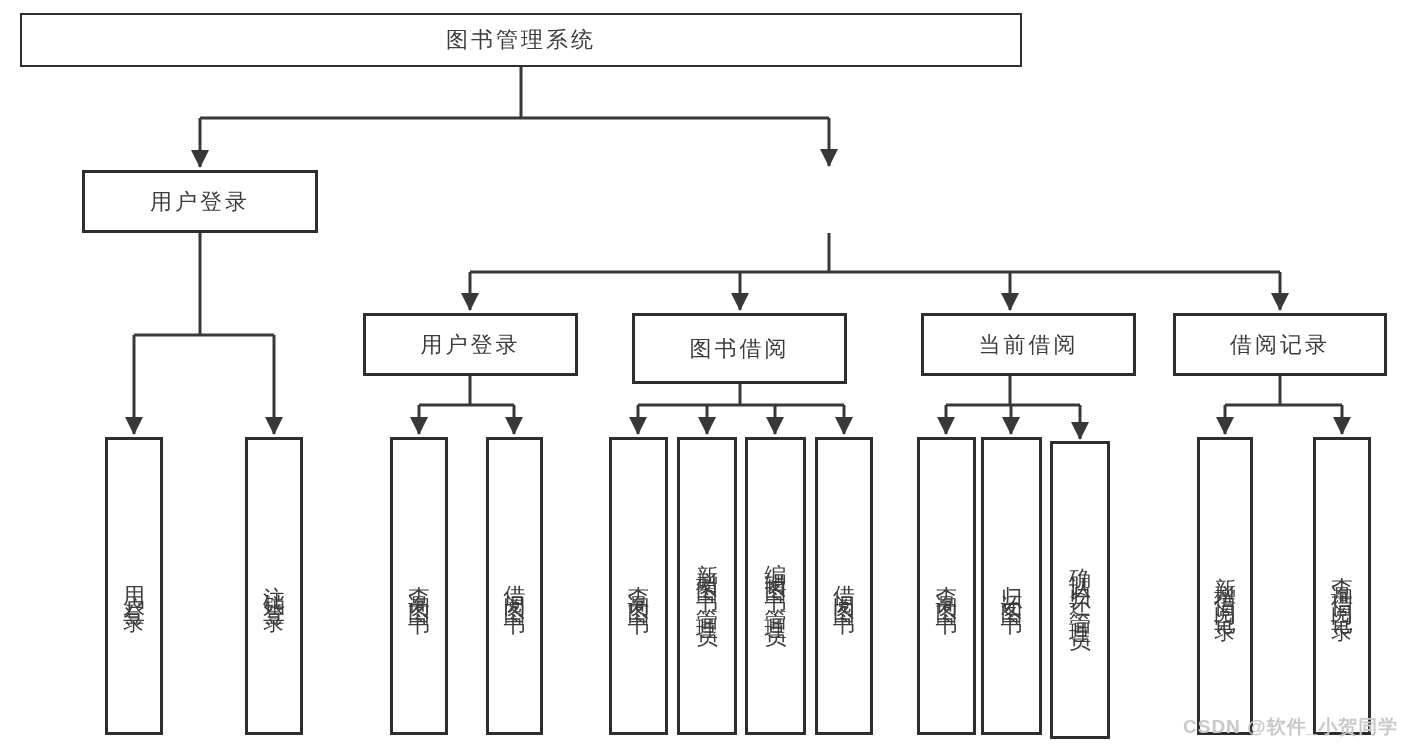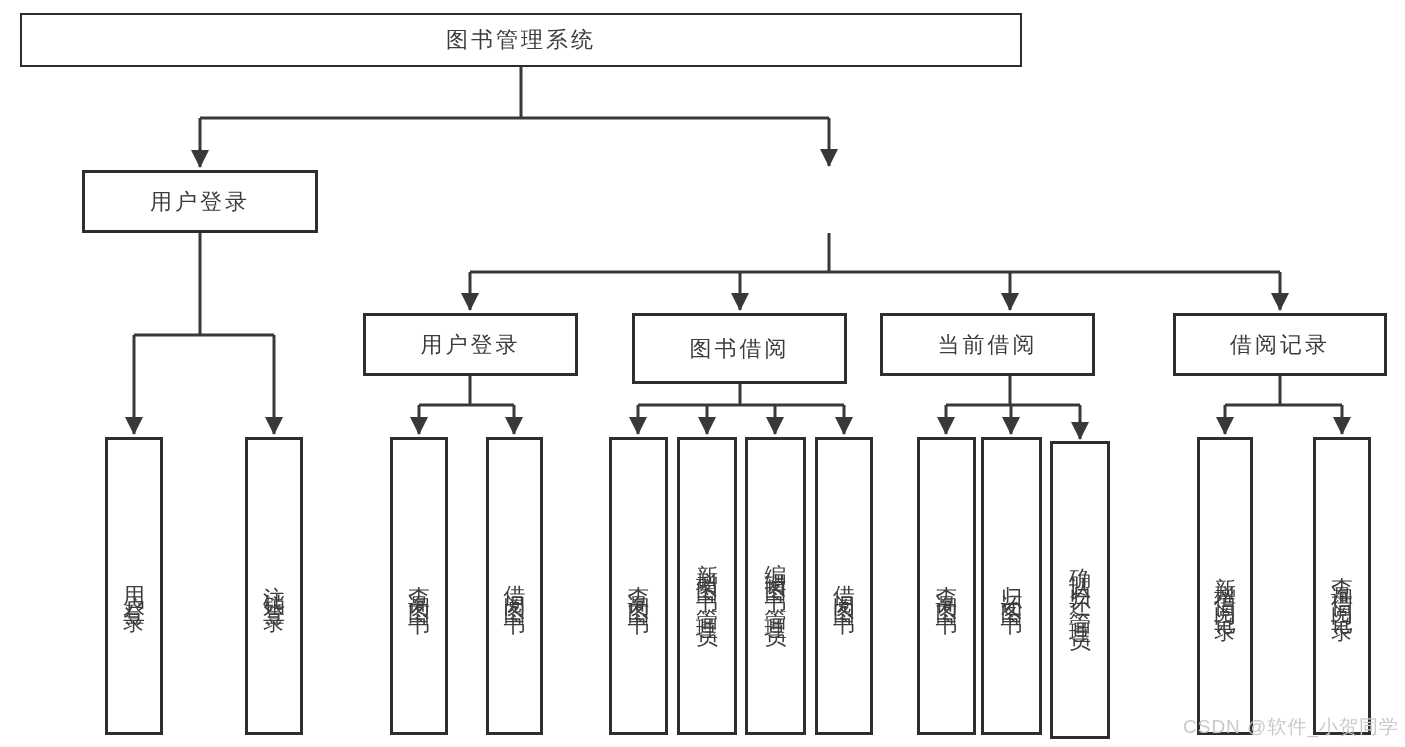--- a/index.html
+++ b/index.html
@@ -36,20 +36,21 @@
     letter-spacing:9px;
     line-height:1;
   }
   .watermark{
     position:absolute;
     left:1183px;top:714px;
     font-size:19px;
     color:#c9c9c9;
     letter-spacing:1px;
     white-space:nowrap;
+    font-weight:bold;
   }
 </style>
 </head>
 <body>
 
 <div class="stage">
 
   <svg class="wires" viewBox="0 0 1405 747" xmlns="http://www.w3.org/2000/svg">
     <defs>
       <marker id="arw" viewBox="0 0 10 10" refX="9.5" refY="5" markerWidth="8" markerHeight="6" orient="auto">
@@ -112,21 +113,21 @@
   <div class="box" style="left:82px;top:170px;width:236px;height:63px">
     <span class="hlabel">用户登录</span>
   </div>
 
   <div class="box" style="left:363px;top:313px;width:215px;height:63px">
     <span class="hlabel">用户登录</span>
   </div>
   <div class="box" style="left:632px;top:313px;width:215px;height:71px">
     <span class="hlabel">图书借阅</span>
   </div>
-  <div class="box" style="left:880px;top:313px;width:215px;height:63px">
+  <div class="box" style="left:921px;top:313px;width:215px;height:63px">
     <span class="hlabel">当前借阅</span>
   </div>
   <div class="box" style="left:1173px;top:313px;width:214px;height:63px">
     <span class="hlabel">借阅记录</span>
   </div>
 
   <div class="box vbox" style="left:105px;top:437px;width:58px;height:298px">
     <span class="vlabel">用户登录</span>
   </div>
   <div class="box vbox" style="left:245px;top:437px;width:58px;height:298px">

